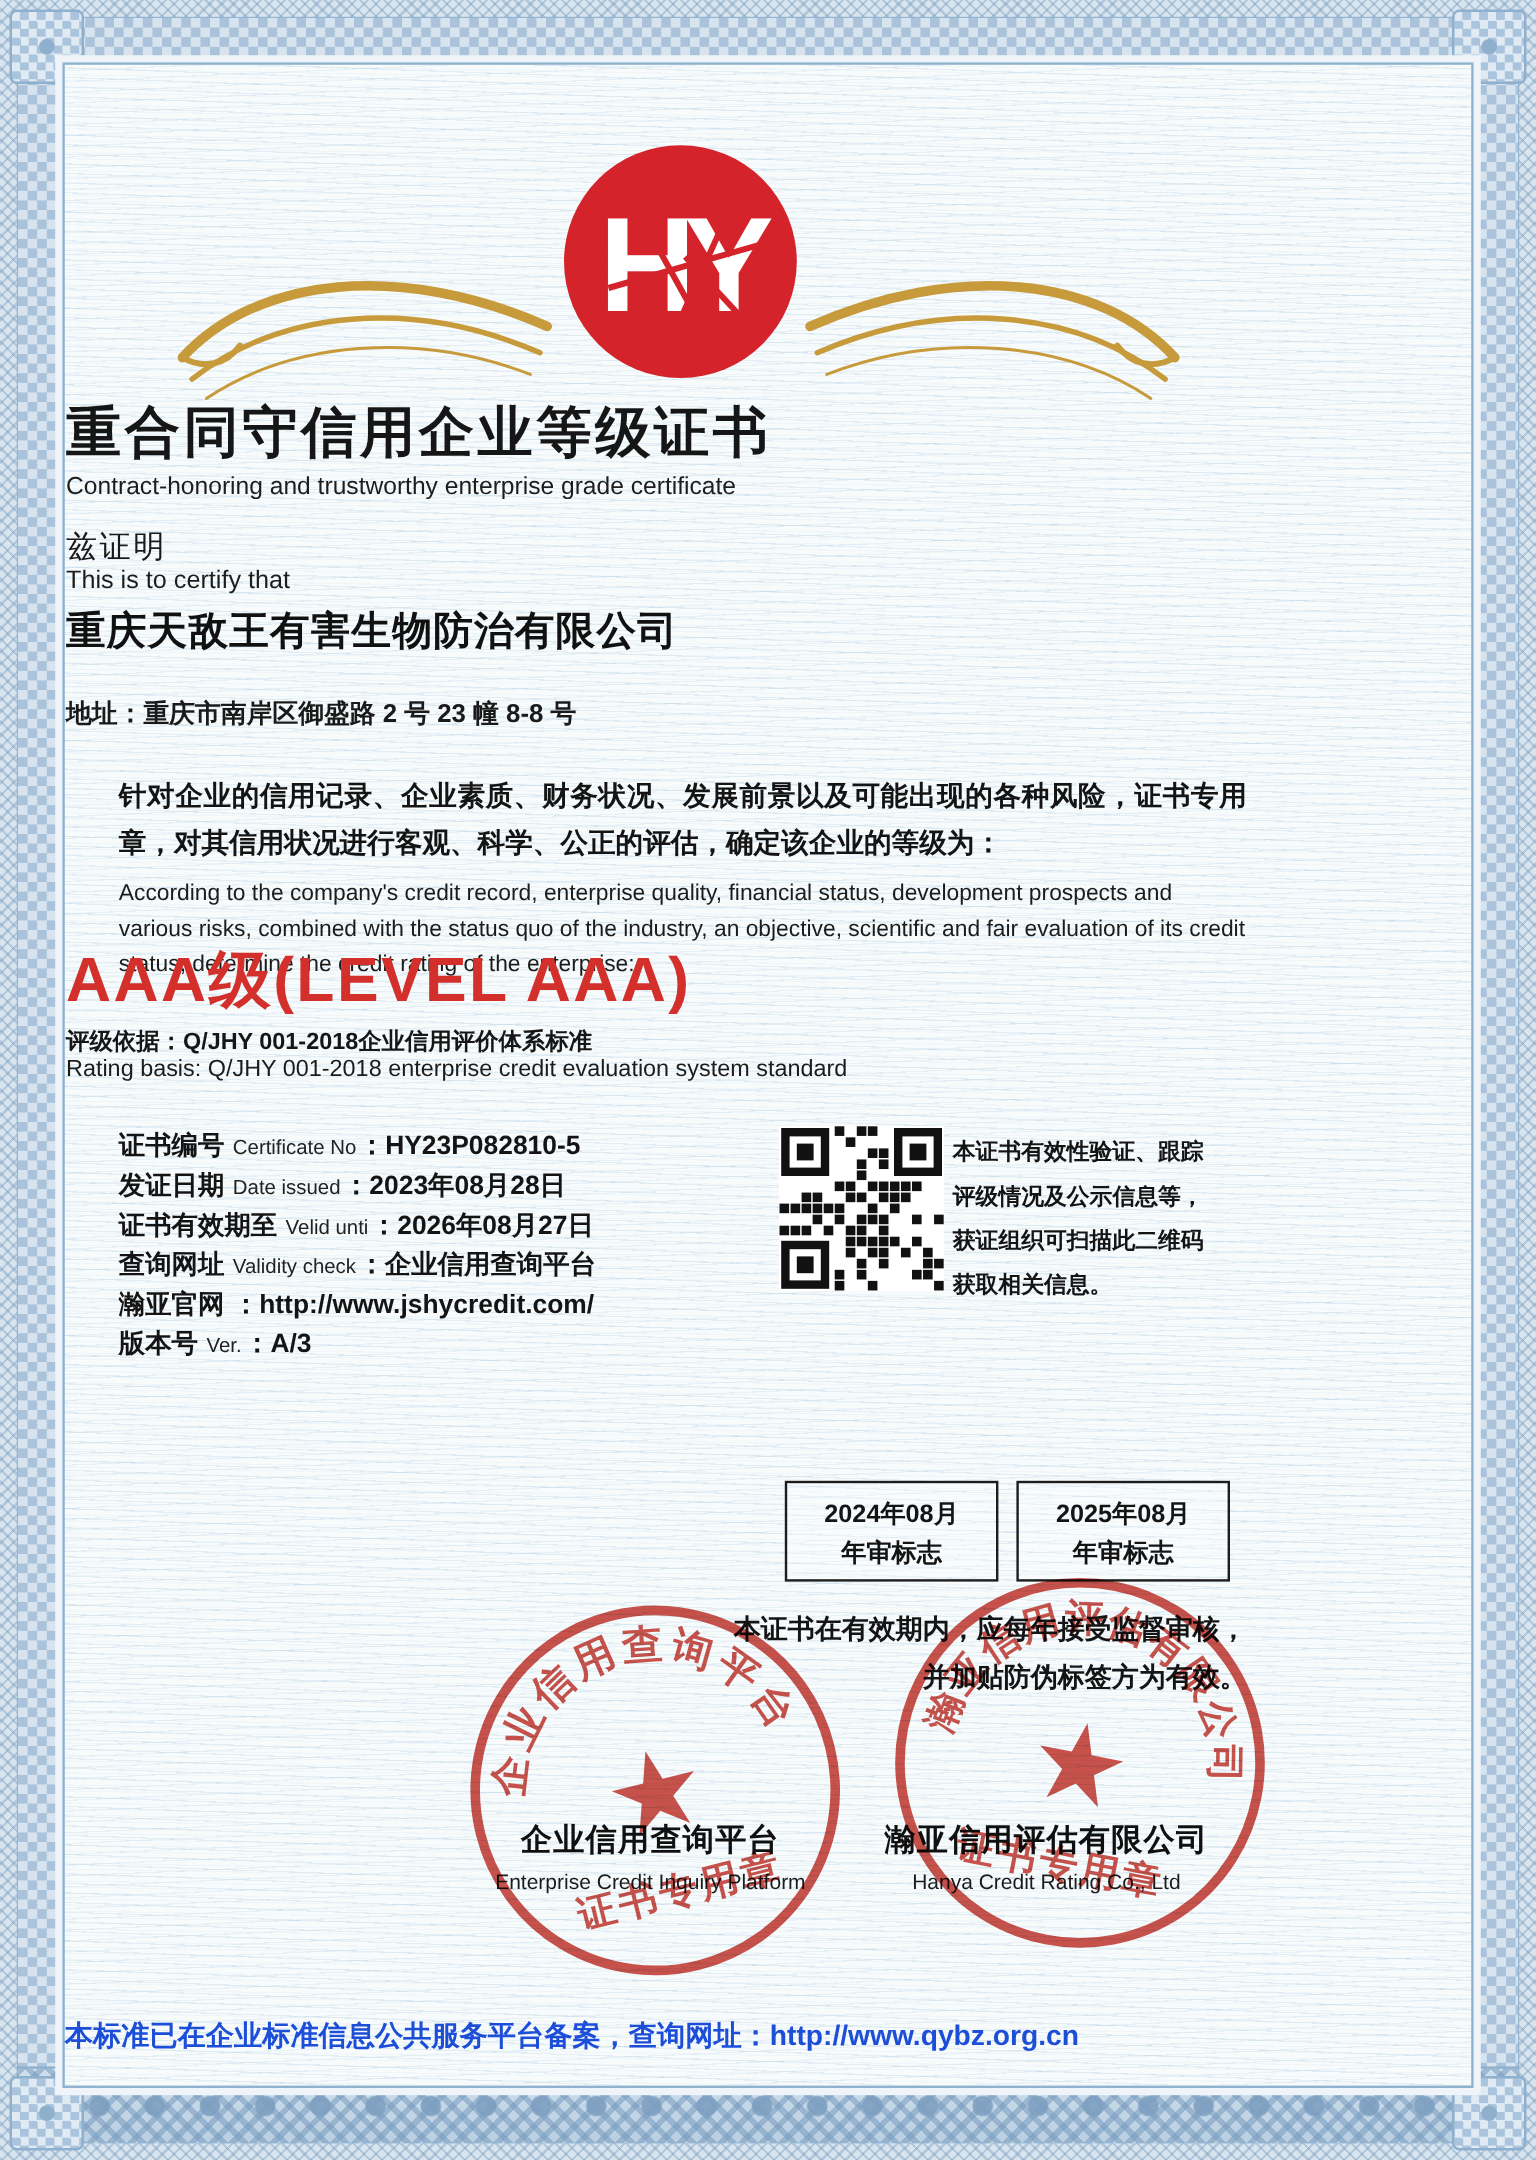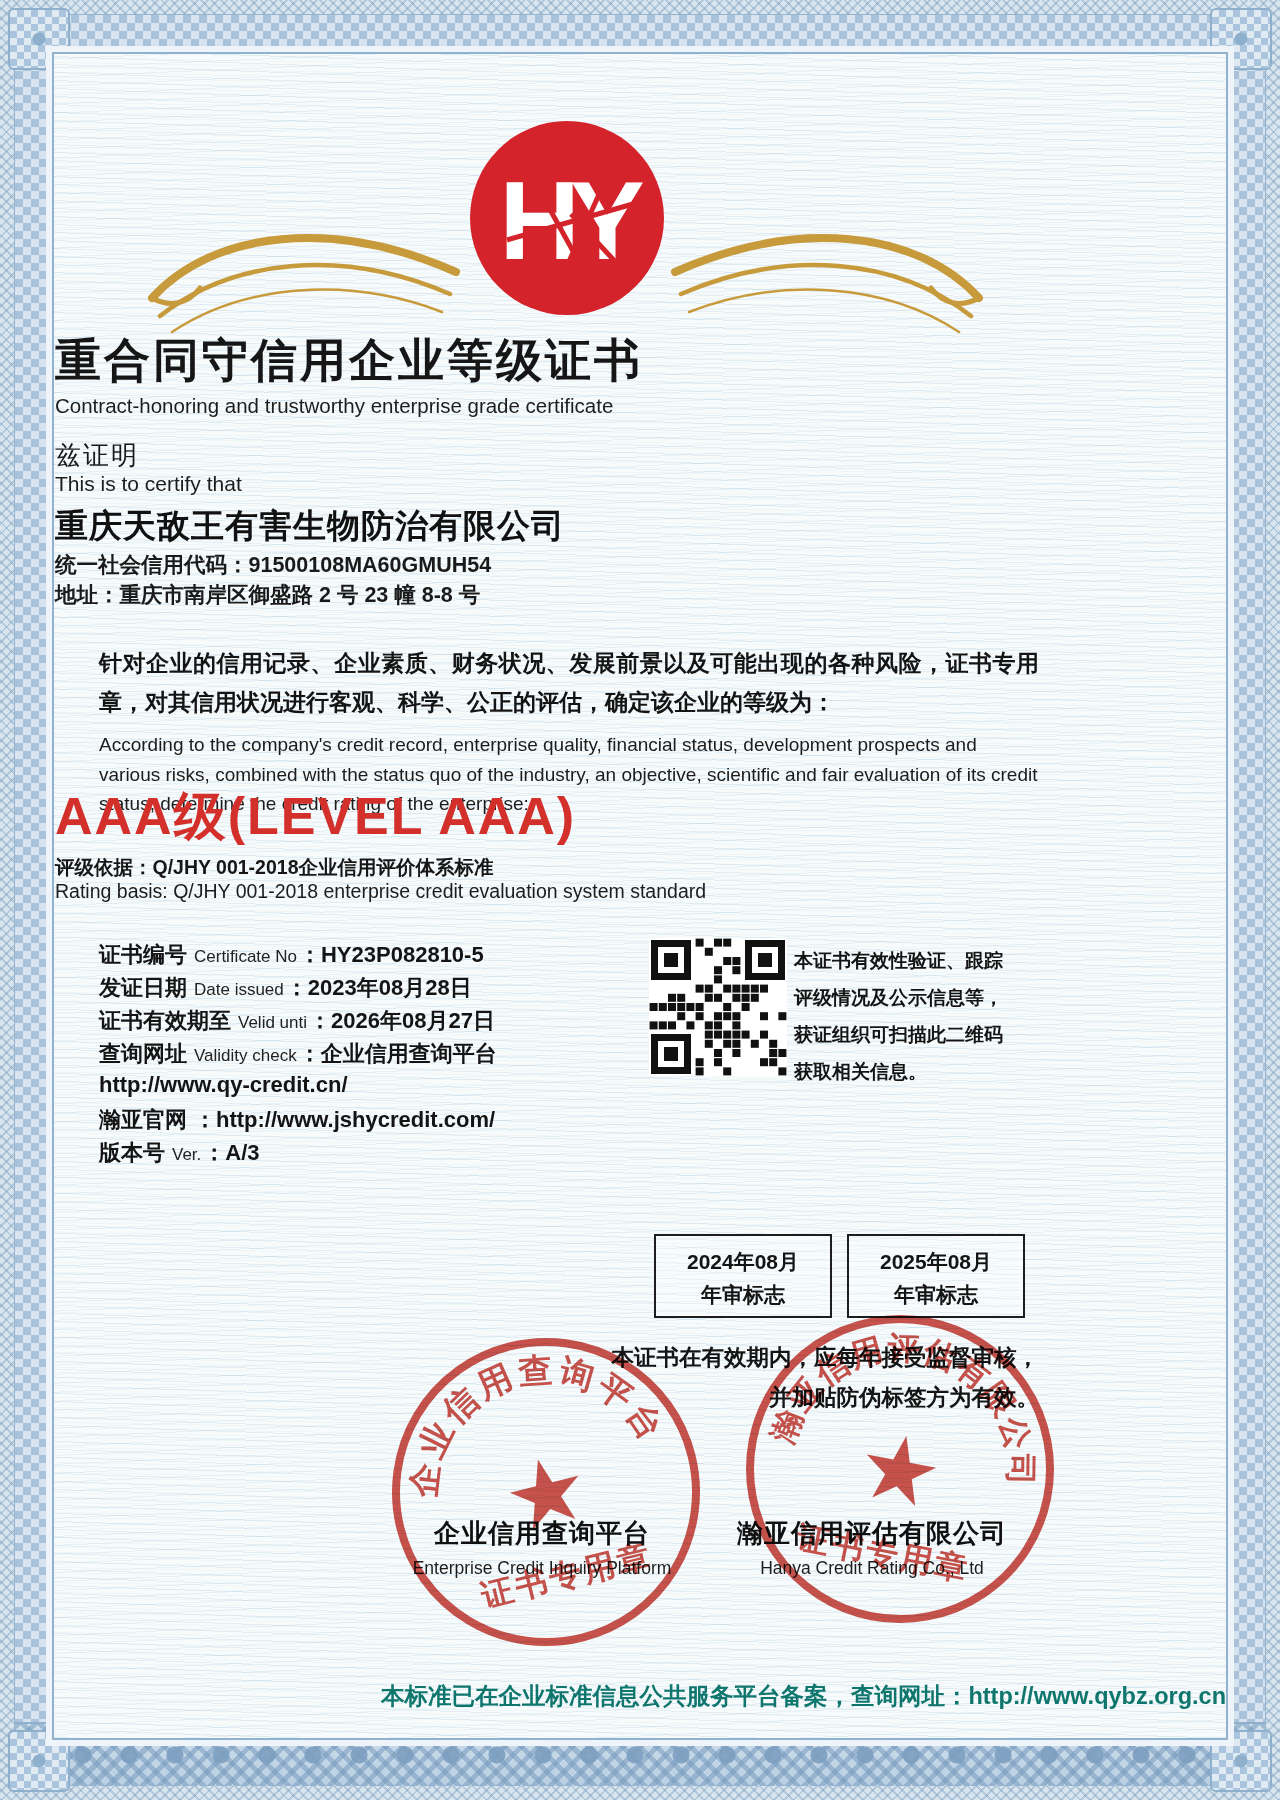--- a/index.html
+++ b/index.html
@@ -71,21 +71,21 @@
   .abox.b1{left:600px;} .abox.b2{left:793px;}
   .superv{left:400px;width:585px;text-align:right;font-size:22.5px;font-weight:600;color:#141414;}
   .sv1{top:1288px;} .sv2{top:1328px;}
   .issuer{width:360px;text-align:center;}
   .issuer .nzh{font-size:26px;font-weight:700;color:#101010;letter-spacing:1px;}
   .issuer .nen{margin-top:7px;font-size:17.5px;color:#1c1c1c;}
   .iss-l{left:308px;top:1462px;} .iss-r{left:638px;top:1462px;}
   .seal{width:330px;height:330px;opacity:.85;mix-blend-mode:multiply;pointer-events:none;}
   .seal.s1{left:327px;top:1273px;transform:rotate(-14deg);}
   .seal.s2{left:681px;top:1250px;transform:rotate(11deg);}
-  .footer{top:1626px;left:0;width:100%;text-align:right;font-size:23.5px;font-weight:700;color:#0f766e;}
+  .footer{top:1626px;left:0;width:100%;text-align:left;font-size:23.5px;font-weight:700;color:#1d4ed8;}
 </style>
 </head>
 <body>
 
 <div class="cert">
   <div class="frame-outer"></div>
   <div class="frame-mid"></div>
   <div class="bottom-band"></div>
   <div class="corner tl"></div>
   <div class="corner tr"></div>
@@ -121,21 +121,20 @@
         <line x1="40" y1="122" x2="166" y2="86"></line>
         <line x1="156" y1="152" x2="104" y2="96"></line>
       </g>
     </svg>
 
     <div class="ctr title-zh">重合同守信用企业等级证书</div>
     <div class="ctr title-en">Contract-honoring and trustworthy enterprise grade certificate</div>
     <div class="ctr certify-zh">兹证明</div>
     <div class="ctr certify-en">This is to certify that</div>
     <div class="ctr company">重庆天敌王有害生物防治有限公司</div>
-    <div class="ctr code">统一社会信用代码：91500108MA60GMUH54</div>
     <div class="ctr addr">地址：重庆市南岸区御盛路 2 号 23 幢 8-8 号</div>
 
     <div class="intro">
       <div class="zh">针对企业的信用记录、企业素质、财务状况、发展前景以及可能出现的各种风险，证书专用章，对其信用状况进行客观、科学、公正的评估，确定该企业的等级为：</div>
       <div class="en">According to the company's credit record, enterprise quality, financial status, development prospects and various risks, combined with the status quo of the industry, an objective, scientific and fair evaluation of its credit status, determine the credit rating of the enterprise:</div>
     </div>
 
     <div class="ctr rating">AAA级(LEVEL AAA)</div>
     <div class="ctr basis-zh">评级依据：Q/JHY 001-2018企业信用评价体系标准</div>
     <div class="ctr basis-en">Rating basis: Q/JHY 001-2018 enterprise credit evaluation system standard</div>
@@ -145,23 +144,20 @@
         <span class="dzh">证书编号</span><span class="den">Certificate No</span><span class="dsep">：</span><span class="dval">HY23P082810-5</span>
       </div>
       <div class="drow">
         <span class="dzh">发证日期</span><span class="den">Date issued</span><span class="dsep">：</span><span class="dval">2023年08月28日</span>
       </div>
       <div class="drow">
         <span class="dzh">证书有效期至</span><span class="den">Velid unti</span><span class="dsep">：</span><span class="dval">2026年08月27日</span>
       </div>
       <div class="drow">
         <span class="dzh">查询网址</span><span class="den">Validity check</span><span class="dsep">：</span><span class="dval">企业信用查询平台</span>
-      </div>
-      <div class="drow">
-        <span class="dzh"></span><span class="den"></span><span class="dsep"></span><span class="dval">http://www.qy-credit.cn/</span>
       </div>
       <div class="drow">
         <span class="dzh">瀚亚官网</span><span class="den"></span><span class="dsep">：</span><span class="dval">http://www.jshycredit.com/</span>
       </div>
       <div class="drow">
         <span class="dzh">版本号</span><span class="den">Ver.</span><span class="dsep">：</span><span class="dval">A/3</span>
       </div>
     </div>
 
     <svg class="qr" viewBox="0 0 138 138">

